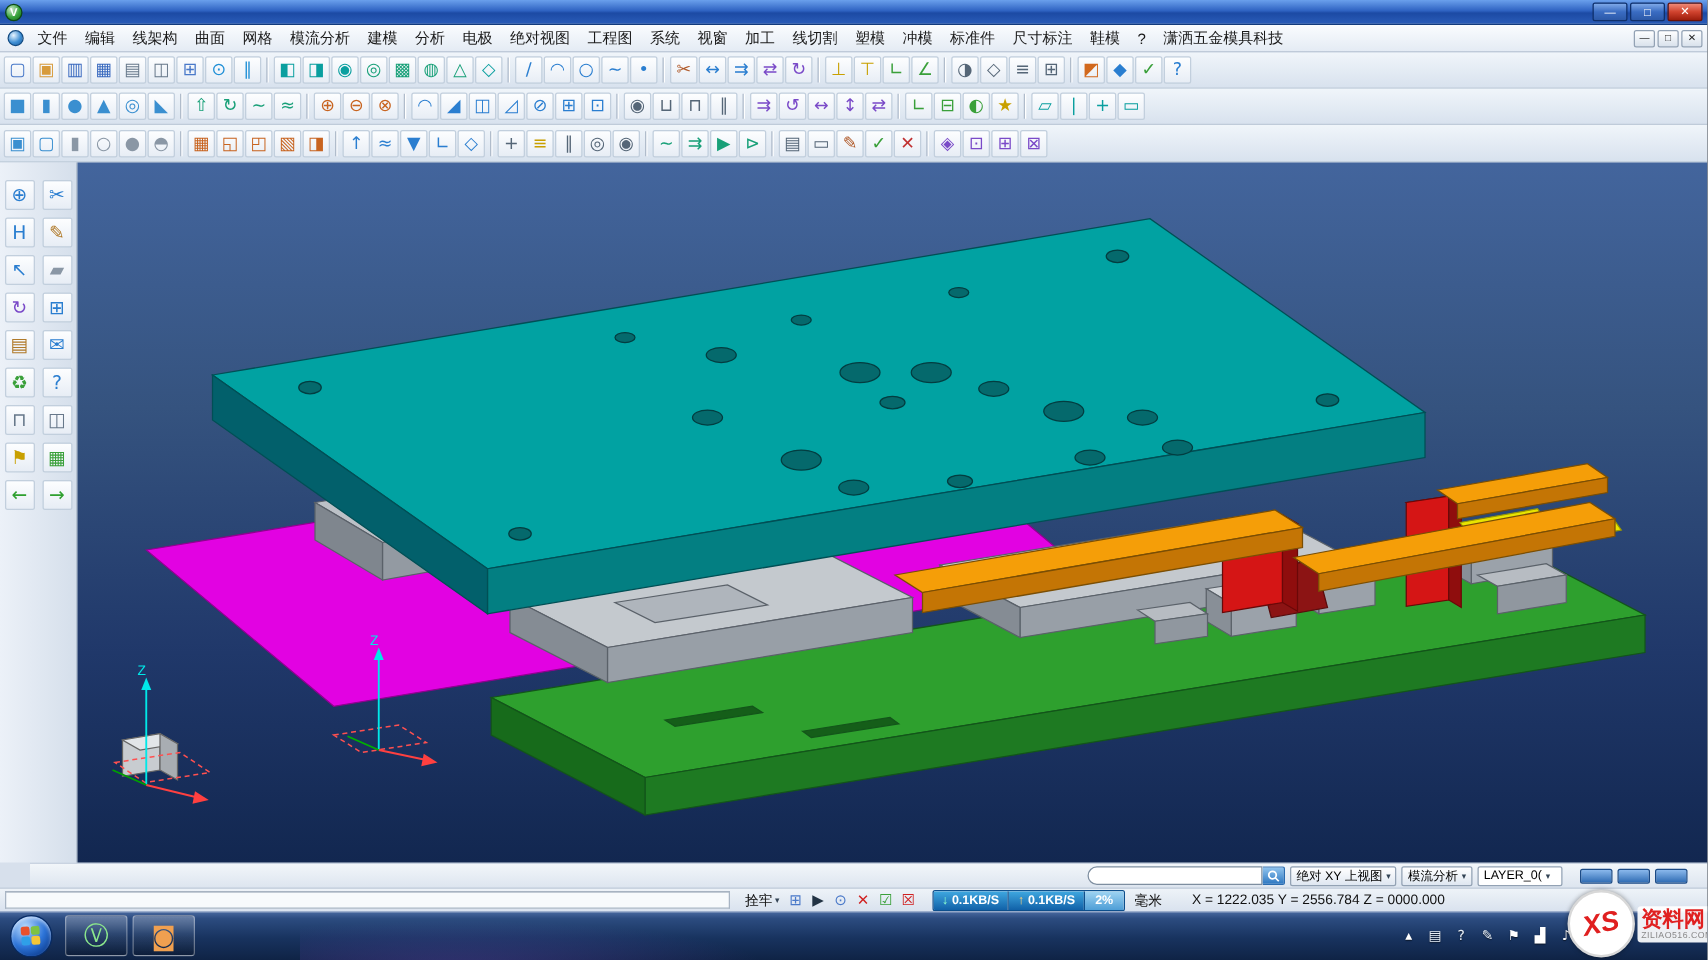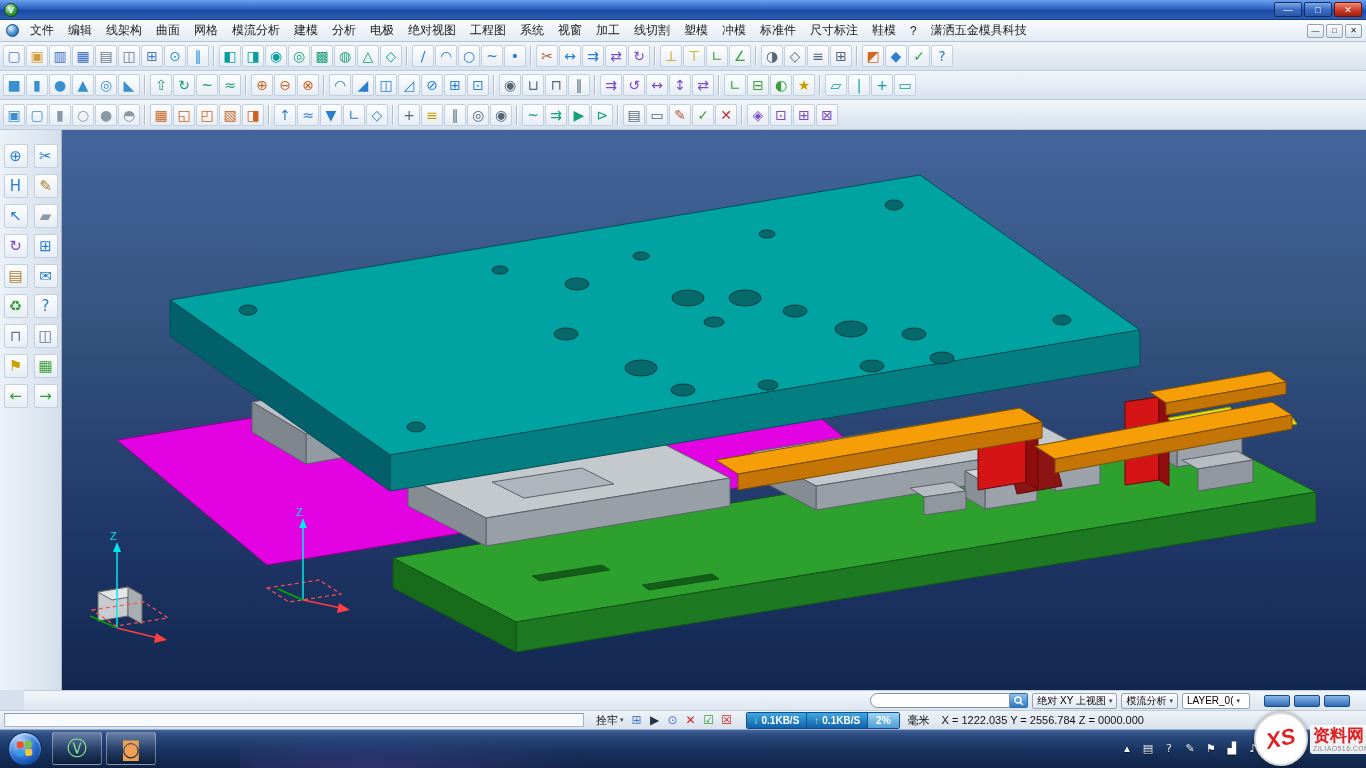--- a/index.html
+++ b/index.html
@@ -75,21 +75,21 @@
   .sicon { width:18px; height:16px; display:flex; align-items:center; justify-content:center; font-size:12px;
     font-family:"DejaVu Sans",sans-serif; }
   .netmon { display:flex; align-items:center; height:17px; margin-left:6px; border:1px solid #0d4f8c; border-radius:2px; overflow:hidden; }
   .net-seg { display:flex; align-items:center; gap:3px; padding:0 7px; height:100%;
     background:linear-gradient(#3fa8e0,#1161a8); color:#fff; font-size:10px; font-weight:bold; white-space:nowrap; }
   .net-seg + .net-seg { border-left:1px solid #0d4f8c; }
   .arr.down { color:#8cffd0; } .arr.up { color:#ffd27a; }
   .net-prog { padding:0 8px; height:100%; display:flex; align-items:center; background:linear-gradient(#9fd4f2,#4e9ed6);
     color:#fff; font-size:10px; font-weight:bold; border-left:1px solid #0d4f8c; }
   .units { color:#111; white-space:nowrap; margin:0 4px; }
-  .coords { color:#111; white-space:nowrap; margin-left:4px; margin-right:96px; font-size:11px; }
+  .coords { color:#111; white-space:nowrap; margin-left:16px; margin-right:96px; font-size:11px; }
 
   
   .taskbar { position:relative; height:39px; display:flex; align-items:center; gap:4px; padding:0 2px;
     background:linear-gradient(180deg,#4a6ba2 0%,#2c4c80 15%,#18335f 55%,#0f2345 100%); }
   .taskbar::before { content:""; position:absolute; left:0; right:0; top:0; height:1px; background:rgba(255,255,255,.45); }
   .taskbar::after { content:""; position:absolute; left:240px; bottom:0; width:420px; height:100%;
     background:radial-gradient(ellipse at 30% 120%, rgba(120,80,200,.35), transparent 60%); pointer-events:none; }
   .start-orb { width:34px; height:34px; margin:0 6px; border-radius:50%; position:relative; flex:0 0 auto;
     background:radial-gradient(circle at 35% 28%,#b9dcff,#2d74d8 50%,#0b3a8c 85%); border:1px solid #072a62;
     box-shadow:inset 0 2px 3px rgba(255,255,255,.6); }

